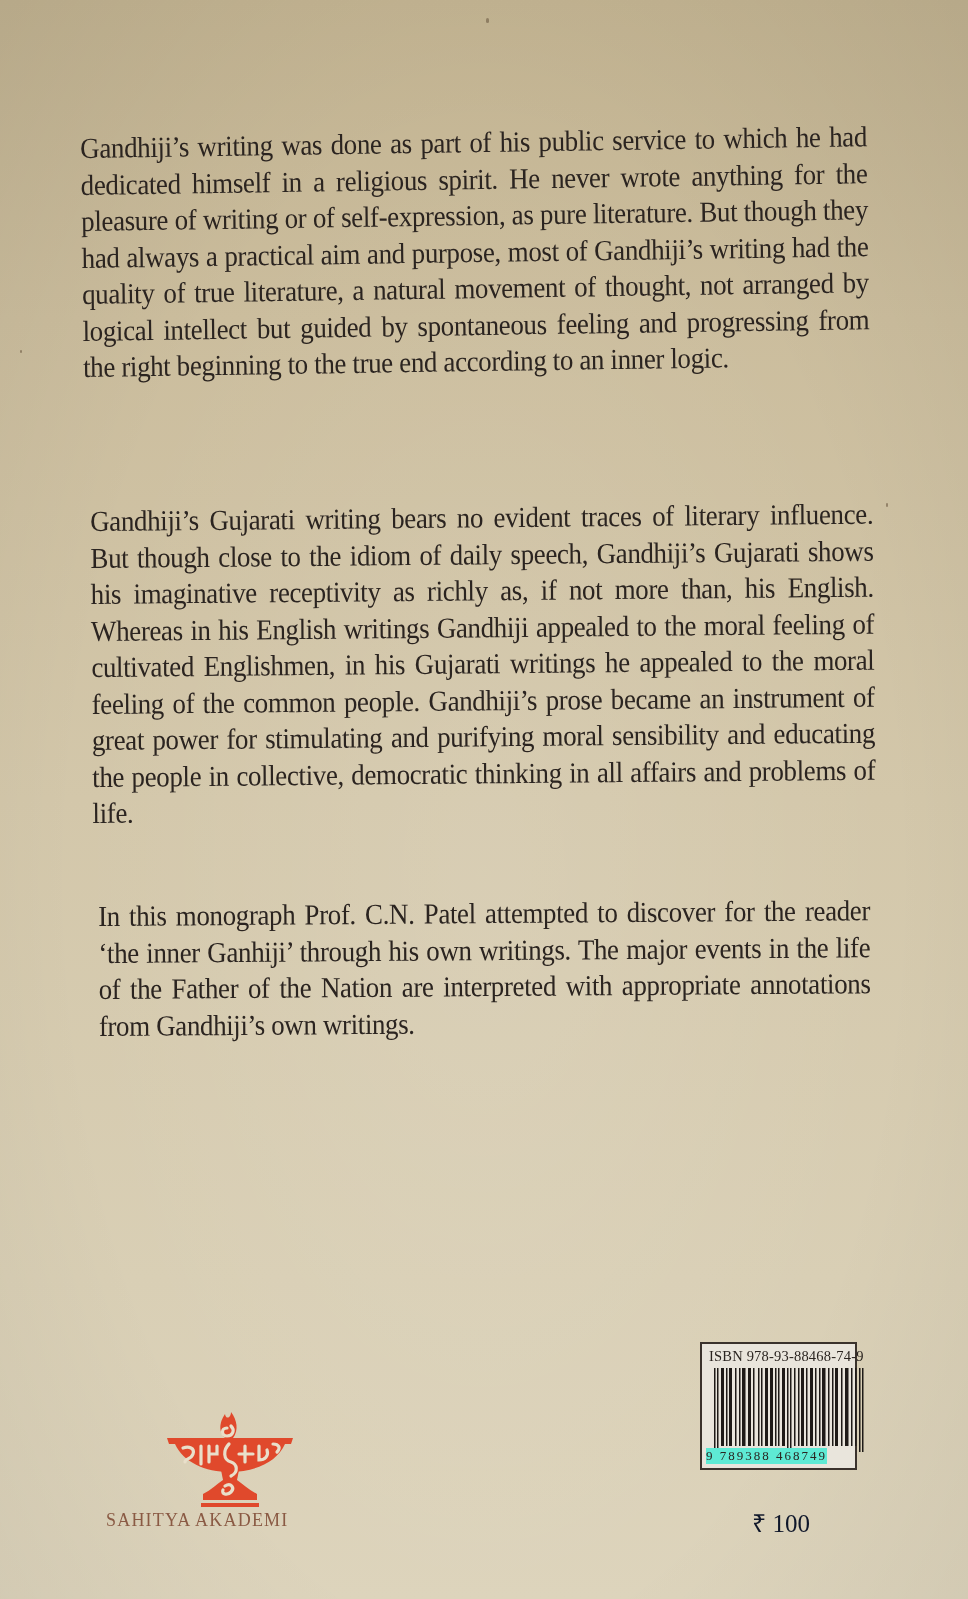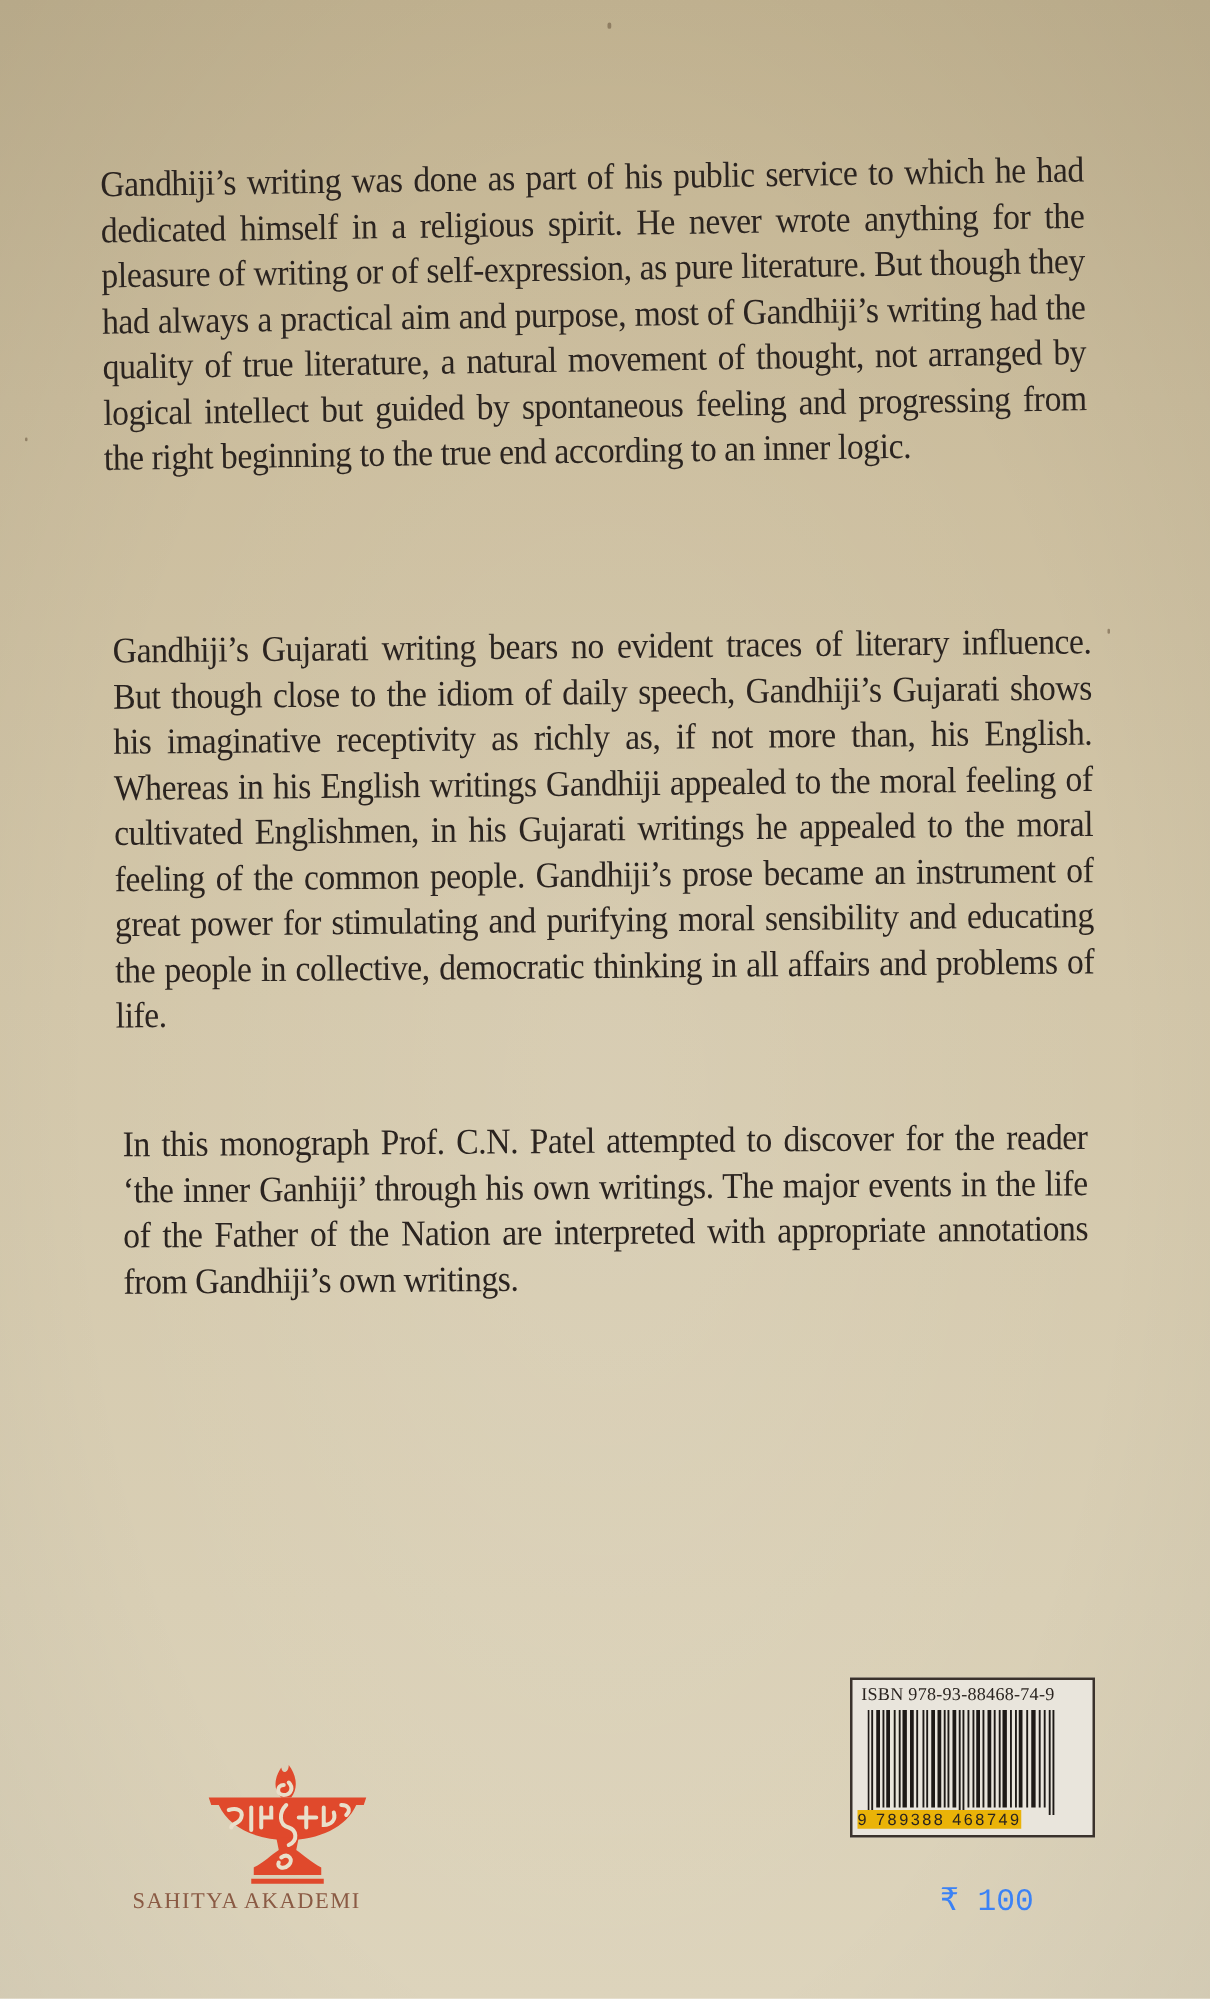--- a/index.html
+++ b/index.html
@@ -45,23 +45,23 @@
     .publisher {
       position: absolute;
       left: 106px;
       top: 1510px;
       font-size: 18px;
       letter-spacing: 1.2px;
       color: #8a5a44;
     }
     .barcode-box {
       position: absolute;
-      left: 680px;
+      left: 700px;
       top: 1342px;
-      width: 196px;
+      width: 157px;
       height: 128px;
       background: #e9e5dc;
       border: 2px solid #3a322c;
       box-sizing: border-box;
     }
     .isbn-label {
       position: absolute;
       left: 7px;
       top: 4px;
       font-size: 14.5px;
@@ -73,34 +73,34 @@
       position: absolute;
       left: 12px;
       top: 24px;
       width: 150px;
       height: 84px;
     }
     .barcode-digits {
       position: absolute;
       left: 4px;
       top: 104px;
-      font-family: Liberation Sans, sans-serif;
+      font-family: Liberation Serif, serif;
       font-size: 13px;
       letter-spacing: 2px;
       color: #2a2420;
       white-space: nowrap;
-      background: #eab308;
+      background: #5eead4;
     }
     .price {
       position: absolute;
       left: 752px;
       top: 1505px;
-      font-family: Liberation Mono, monospace;
+      font-family: Liberation Serif, serif;
       font-size: 25px;
-      color: #3b82f6;
+      color: #0f172a;
     }
     .speck {
       position: absolute;
       width: 3px;
       height: 5px;
       background: #6e5c45;
       border-radius: 2px;
       opacity: 0.6;
     }
   </style>

